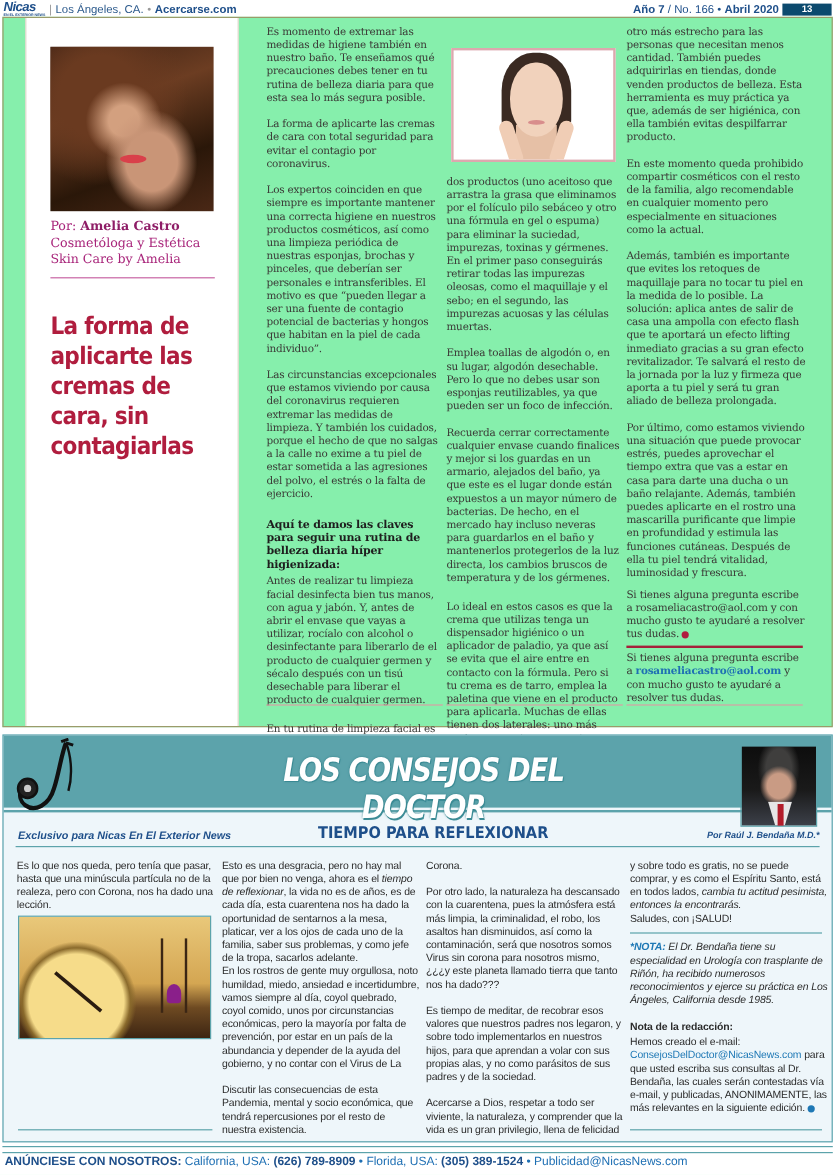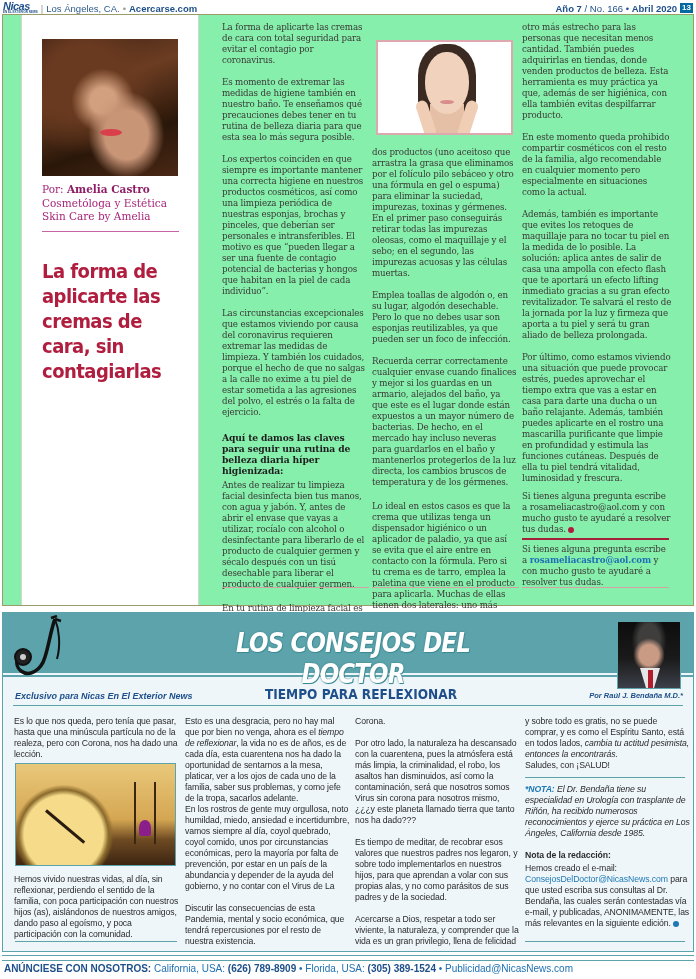--- a/index.html
+++ b/index.html
@@ -8,21 +8,21 @@
 
   
   .topbar { position: absolute; left: 0; top: 0; width: 696px; height: 16px; display: flex; align-items: center; justify-content: space-between; padding: 0 3px 0 3px; }
   .topbar .left { display: flex; align-items: center; font-family: "Liberation Sans", sans-serif; font-size: 9.5px; color: #2c5a8c; }
   .logo { font-family: "Liberation Sans", sans-serif; font-weight: bold; font-style: italic; color: #1e4f8a; font-size: 11px; letter-spacing: -0.5px; line-height: 9px; position: relative; }
   .logo small { display: block; font-size: 3px; font-style: normal; letter-spacing: 0; line-height: 3px; }
   .topbar .sep { margin: 0 3px; color: #999; }
   .topbar .site { font-weight: bold; color: #1e4f8a; }
   .topbar .right { display: flex; align-items: center; font-size: 9.5px; color: #1e4f8a; }
   .topbar .right b { font-weight: bold; }
-  .pagenum { display: inline-block; margin-left: 3px; background: #0369a1; color: #fff; font-size: 8px; font-weight: bold; padding: 0 2px; line-height: 10px; }
+  .pagenum { display: inline-block; margin-left: 3px; background: #0c4a6e; color: #fff; font-size: 8px; font-weight: bold; padding: 0 16px; line-height: 10px; }
 
   
   .beauty { position: absolute; left: 2px; top: 14px; width: 692px; height: 592px; background: #86efac; border: 1px solid #9b9b6a; }
   .sidebar { position: absolute; left: 18px; top: 0; width: 178px; height: 590px; background: #ffffff; border-left: 1px solid #d8d6c6; border-right: 1px solid #d8d6c6; }
   .author-photo { position: absolute; left: 20px; top: 24px; width: 136px; height: 137px;
     background: radial-gradient(ellipse at 62% 70%, #c99577 0 18%, transparent 32%),
                 radial-gradient(ellipse at 45% 45%, #d3a07f 0 12%, transparent 30%),
                 radial-gradient(ellipse at 30% 30%, #6a3a20 0 25%, transparent 55%),
                 linear-gradient(160deg, #3b2013 0%, #6c3d22 35%, #2a1709 70%, #4a2816 100%); }
   .author-photo::after { content: ""; position: absolute; left: 58px; top: 90px; width: 22px; height: 7px; background: #d9404a; border-radius: 50%; }
@@ -114,22 +114,22 @@
       <div><span>Por:</span> <b>Amelia Castro</b></div>
       <div>Cosmetóloga y Estética</div>
       <div>Skin Care by Amelia</div>
     </div>
     <div class="byline-rule"></div>
     <h1 class="headline">La forma de aplicarte las cremas de cara, sin contagiarlas</h1>
   </div>
 </div>
 
 <div class="col col1">
+  <p>Es momento de extremar las medidas de higiene también en nuestro baño. Te enseñamos qué precauciones debes tener en tu rutina de belleza diaria para que esta sea lo más segura posible.</p>
   <p>La forma de aplicarte las cremas de cara con total seguridad para evitar el contagio por coronavirus.</p>
-  <p>Es momento de extremar las medidas de higiene también en nuestro baño. Te enseñamos qué precauciones debes tener en tu rutina de belleza diaria para que esta sea lo más segura posible.</p>
   <p>Los expertos coinciden en que siempre es importante mantener una correcta higiene en nuestros productos cosméticos, así como una limpieza periódica de nuestras esponjas, brochas y pinceles, que deberían ser personales e intransferibles. El motivo es que “pueden llegar a ser una fuente de contagio potencial de bacterias y hongos que habitan en la piel de cada individuo”.</p>
   <p style="margin-bottom:14px">Las circunstancias excepcionales que estamos viviendo por causa del coronavirus requieren extremar las medidas de limpieza. Y también los cuidados, porque el hecho de que no salgas a la calle no exime a tu piel de estar sometida a las agresiones del polvo, el estrés o la falta de ejercicio.</p>
   <div class="sub">Aquí te damos las claves para seguir una rutina de belleza diaria híper higienizada:</div>
   <p style="margin-bottom:13px">Antes de realizar tu limpieza facial desinfecta bien tus manos, con agua y jabón. Y, antes de abrir el envase que vayas a utilizar, rocíalo con alcohol o desinfectante para liberarlo de el producto de cualquier germen y sécalo después con un tisú desechable para liberar el producto de cualquier germen.</p>
   <p>En tu rutina de limpieza facial es el momento de realizar la doble limpieza, que consiste en utilizar</p>
 </div>
 <div class="col-rule-red" style="left:222px;top:587px;width:147px"></div>
 
 <div class="face-photo">
   <div class="hair"></div>
@@ -184,23 +184,20 @@
   <div class="doc-sub-rule"></div>
 
   <div class="dcol dcol1">
     <p>Es lo que nos queda, pero tenía que pasar, hasta que una minúscula partícula no de la realeza, pero con Corona, nos ha dado una lección.</p>
   </div>
   <div class="clock-img">
     <div class="hand1"></div>
     <div class="hourglass"></div>
     <div class="sand"></div>
   </div>
-  <div class="dcol dcol1b">
-    <p>Hemos vivido nuestras vidas, al día, sin reflexionar, perdiendo el sentido de la familia, con poca participación con nuestros hijos (as), aislándonos de nuestros amigos, dando paso al egoísmo, y poca participación con la comunidad.</p>
-  </div>
   <div class="dcol-rule" style="left:12px;top:328px;width:162px"></div>
 
   <div class="dcol dcol2">
     <p style="margin-bottom:0"><span>Esto es una desgracia, pero no hay mal que por bien no venga, ahora es el </span><i>tiempo de reflexionar</i><span>, la vida no es de años, es de cada día, esta cuarentena nos ha dado la oportunidad de sentarnos a la mesa, platicar, ver a los ojos de cada uno de la familia,  saber sus problemas, y como jefe de la tropa, sacarlos adelante.</span></p>
     <p>En los rostros de gente muy orgullosa, noto humildad, miedo, ansiedad e incertidumbre, vamos siempre al día, coyol quebrado, coyol comido, unos por circunstancias económicas, pero la mayoría por falta de prevención, por estar en un país de la abundancia y depender de la ayuda del gobierno, y no contar con el Virus de La</p>
     <p>Discutir las consecuencias de esta Pandemia, mental y socio económica, que tendrá repercusiones por el resto de nuestra existencia.</p>
   </div>
 
   <div class="dcol dcol3">
     <p>Corona.</p>

